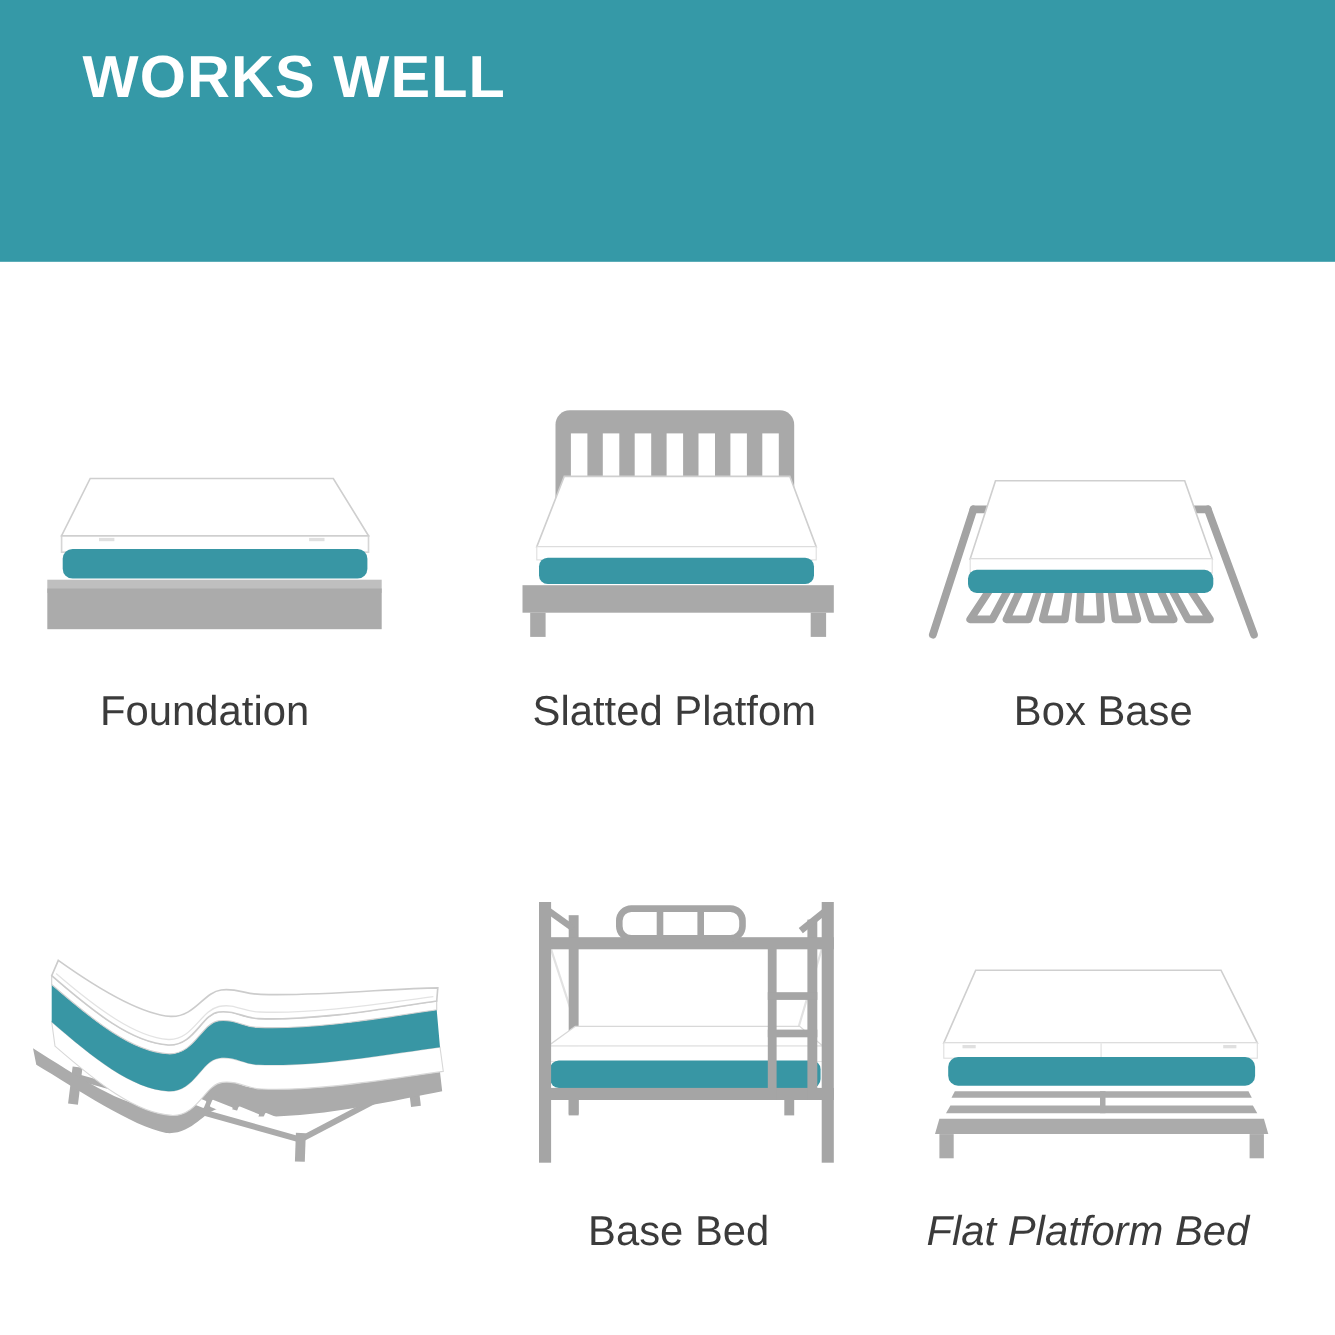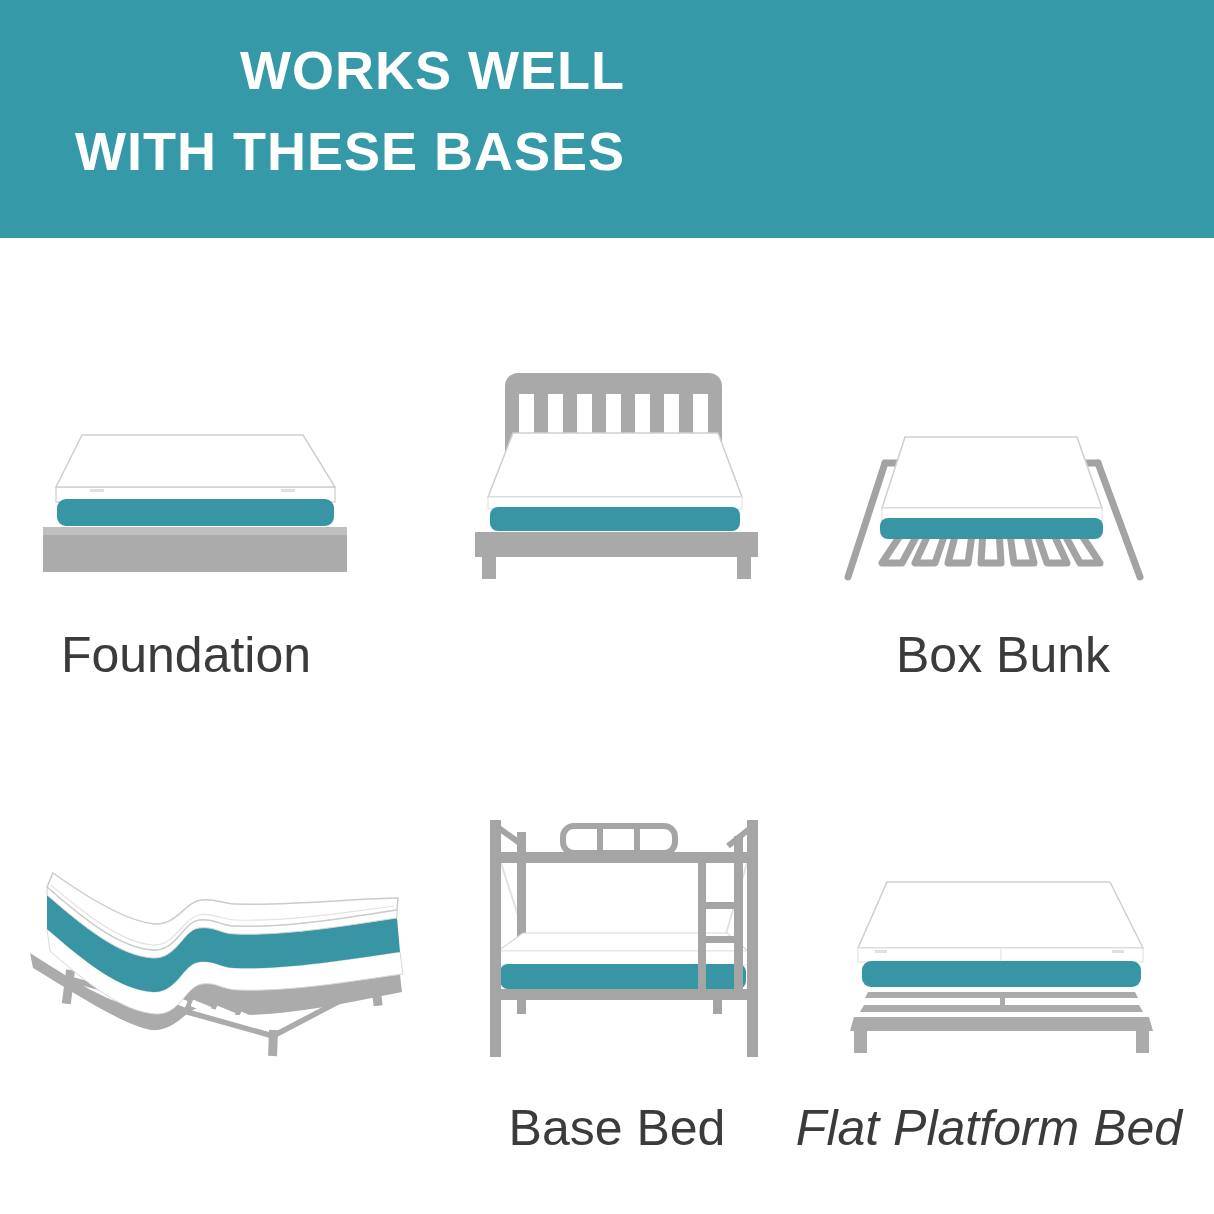--- a/index.html
+++ b/index.html
@@ -4,32 +4,31 @@
 <style>
   html,body{margin:0;padding:0;background:#fff;}
   .canvas{
     position:relative;width:1214px;height:1214px;overflow:hidden;
     background:var(--background,#fff);
     font-family:"Liberation Sans",sans-serif;
   }
   .banner{
     position:absolute;left:0;top:0;width:1214px;height:238px;
     background:var(--banner-teal,#3599a7);
-    text-align:right;
   }
   .title{
     position:absolute;left:75px;top:30px;
     font-size:54px;line-height:81px;font-weight:bold;
     color:var(--title-text,#fff);letter-spacing:1px;white-space:nowrap;
   }
   figure.card{position:absolute;margin:0;padding:0;}
   figure.card svg{position:absolute;left:0;top:0;display:block;}
   figcaption{
     position:absolute;transform:translateX(-50%);white-space:nowrap;
-    font-size:50px;color:var(--label-text,#3b3b3b);
+    font-size:38px;color:var(--label-text,#3b3b3b);
   }
   .c1{left:30px;top:420px;width:345px;height:260px;}
   .c2{left:450px;top:360px;width:340px;height:320px;}
   .c3{left:830px;top:425px;width:385px;height:255px;}
   .c4{left:25px;top:858px;width:390px;height:300px;}
   .c5{left:480px;top:812px;width:290px;height:345px;}
   .c6{left:840px;top:875px;width:360px;height:285px;}
   .c1 figcaption{left:156px;top:206px;}
   .c2 figcaption{left:163px;top:266px;}
   .c3 figcaption{left:173px;top:201px;}
@@ -43,21 +42,20 @@
   .white{fill:#ffffff;}
 </style>
 </head>
 <body>
 
 <div class="canvas">
 
   <header class="banner">
     <div class="title">
       <div>WORKS WELL</div>
-      <div>WITH THESE BASES</div>
     </div>
   </header>
 
   <figure class="card c1">
     <svg width="345" height="160" viewBox="0 0 345 160">
       <g>
         <rect x="13" y="107" width="304" height="12" fill="#bfbfbf"></rect>
         <rect x="13" y="115" width="304" height="37" class="gray"></rect>
       </g>
       <g>
@@ -87,20 +85,21 @@
         <polygon points="63,73 268,73 292,137 38,137" class="white" stroke="#cfcfcf" stroke-width="1.5"></polygon>
         <rect x="38" y="137" width="254" height="12" class="white" stroke="#dedede" stroke-width="1"></rect>
         <rect x="40" y="147" width="250" height="24" rx="8" class="teal"></rect>
       </g>
       <g>
         <rect x="25" y="172" width="283" height="25" fill="#a9a9a9"></rect>
         <rect x="32" y="197" width="14" height="22" fill="#a9a9a9"></rect>
         <rect x="287" y="197" width="14" height="22" fill="#a9a9a9"></rect>
       </g>
     </svg>
+    <figcaption>Slatted Platfom</figcaption>
   </figure>
 
   <figure class="card c3">
     <svg width="385" height="160" viewBox="0 0 385 160">
       <g fill="none" stroke="#a3a3a3" stroke-width="7" stroke-linecap="round" stroke-linejoin="round">
         <line x1="55" y1="38" x2="18" y2="152"></line>
         <line x1="268" y1="38" x2="310" y2="152"></line>
         <line x1="55" y1="38" x2="80" y2="38"></line>
         <line x1="243" y1="38" x2="268" y2="38"></line>
         <path d="M73.8,105 L52,138 L72,138 L89.8,105"></path>
@@ -110,21 +109,21 @@
         <path d="M179.4,105 L184,138 L204,138 L195.4,105"></path>
         <path d="M205.8,105 L217,138 L237,138 L221.8,105"></path>
         <path d="M232.2,105 L250,138 L270,138 L248.2,105"></path>
       </g>
       <g>
         <polygon points="75,12 247,12 272,83 52,83" class="white" stroke="#cfcfcf" stroke-width="1.5"></polygon>
         <rect x="52" y="83" width="220" height="13" class="white" stroke="#dedede" stroke-width="1"></rect>
         <rect x="50" y="93" width="223" height="21" rx="8" class="teal"></rect>
       </g>
     </svg>
-    <figcaption>Box Bunk</figcaption>
+    <figcaption>Box Base</figcaption>
   </figure>
 
   <figure class="card c4">
     <svg width="390" height="210" viewBox="0 0 390 210">
       <g>
         <line x1="48" y1="122" x2="248" y2="178" stroke="#ababab" stroke-width="5.5"></line>
         <line x1="248" y1="178" x2="374" y2="112" stroke="#ababab" stroke-width="5.5"></line>
         <rect x="41" y="112" width="9" height="34" class="gray" transform="rotate(7 45 112)"></rect>
         <rect x="244" y="172" width="9" height="26" class="gray" transform="rotate(2 248 172)"></rect>
         <rect x="345" y="118" width="9" height="30" class="gray" transform="rotate(-7 349 118)"></rect>

